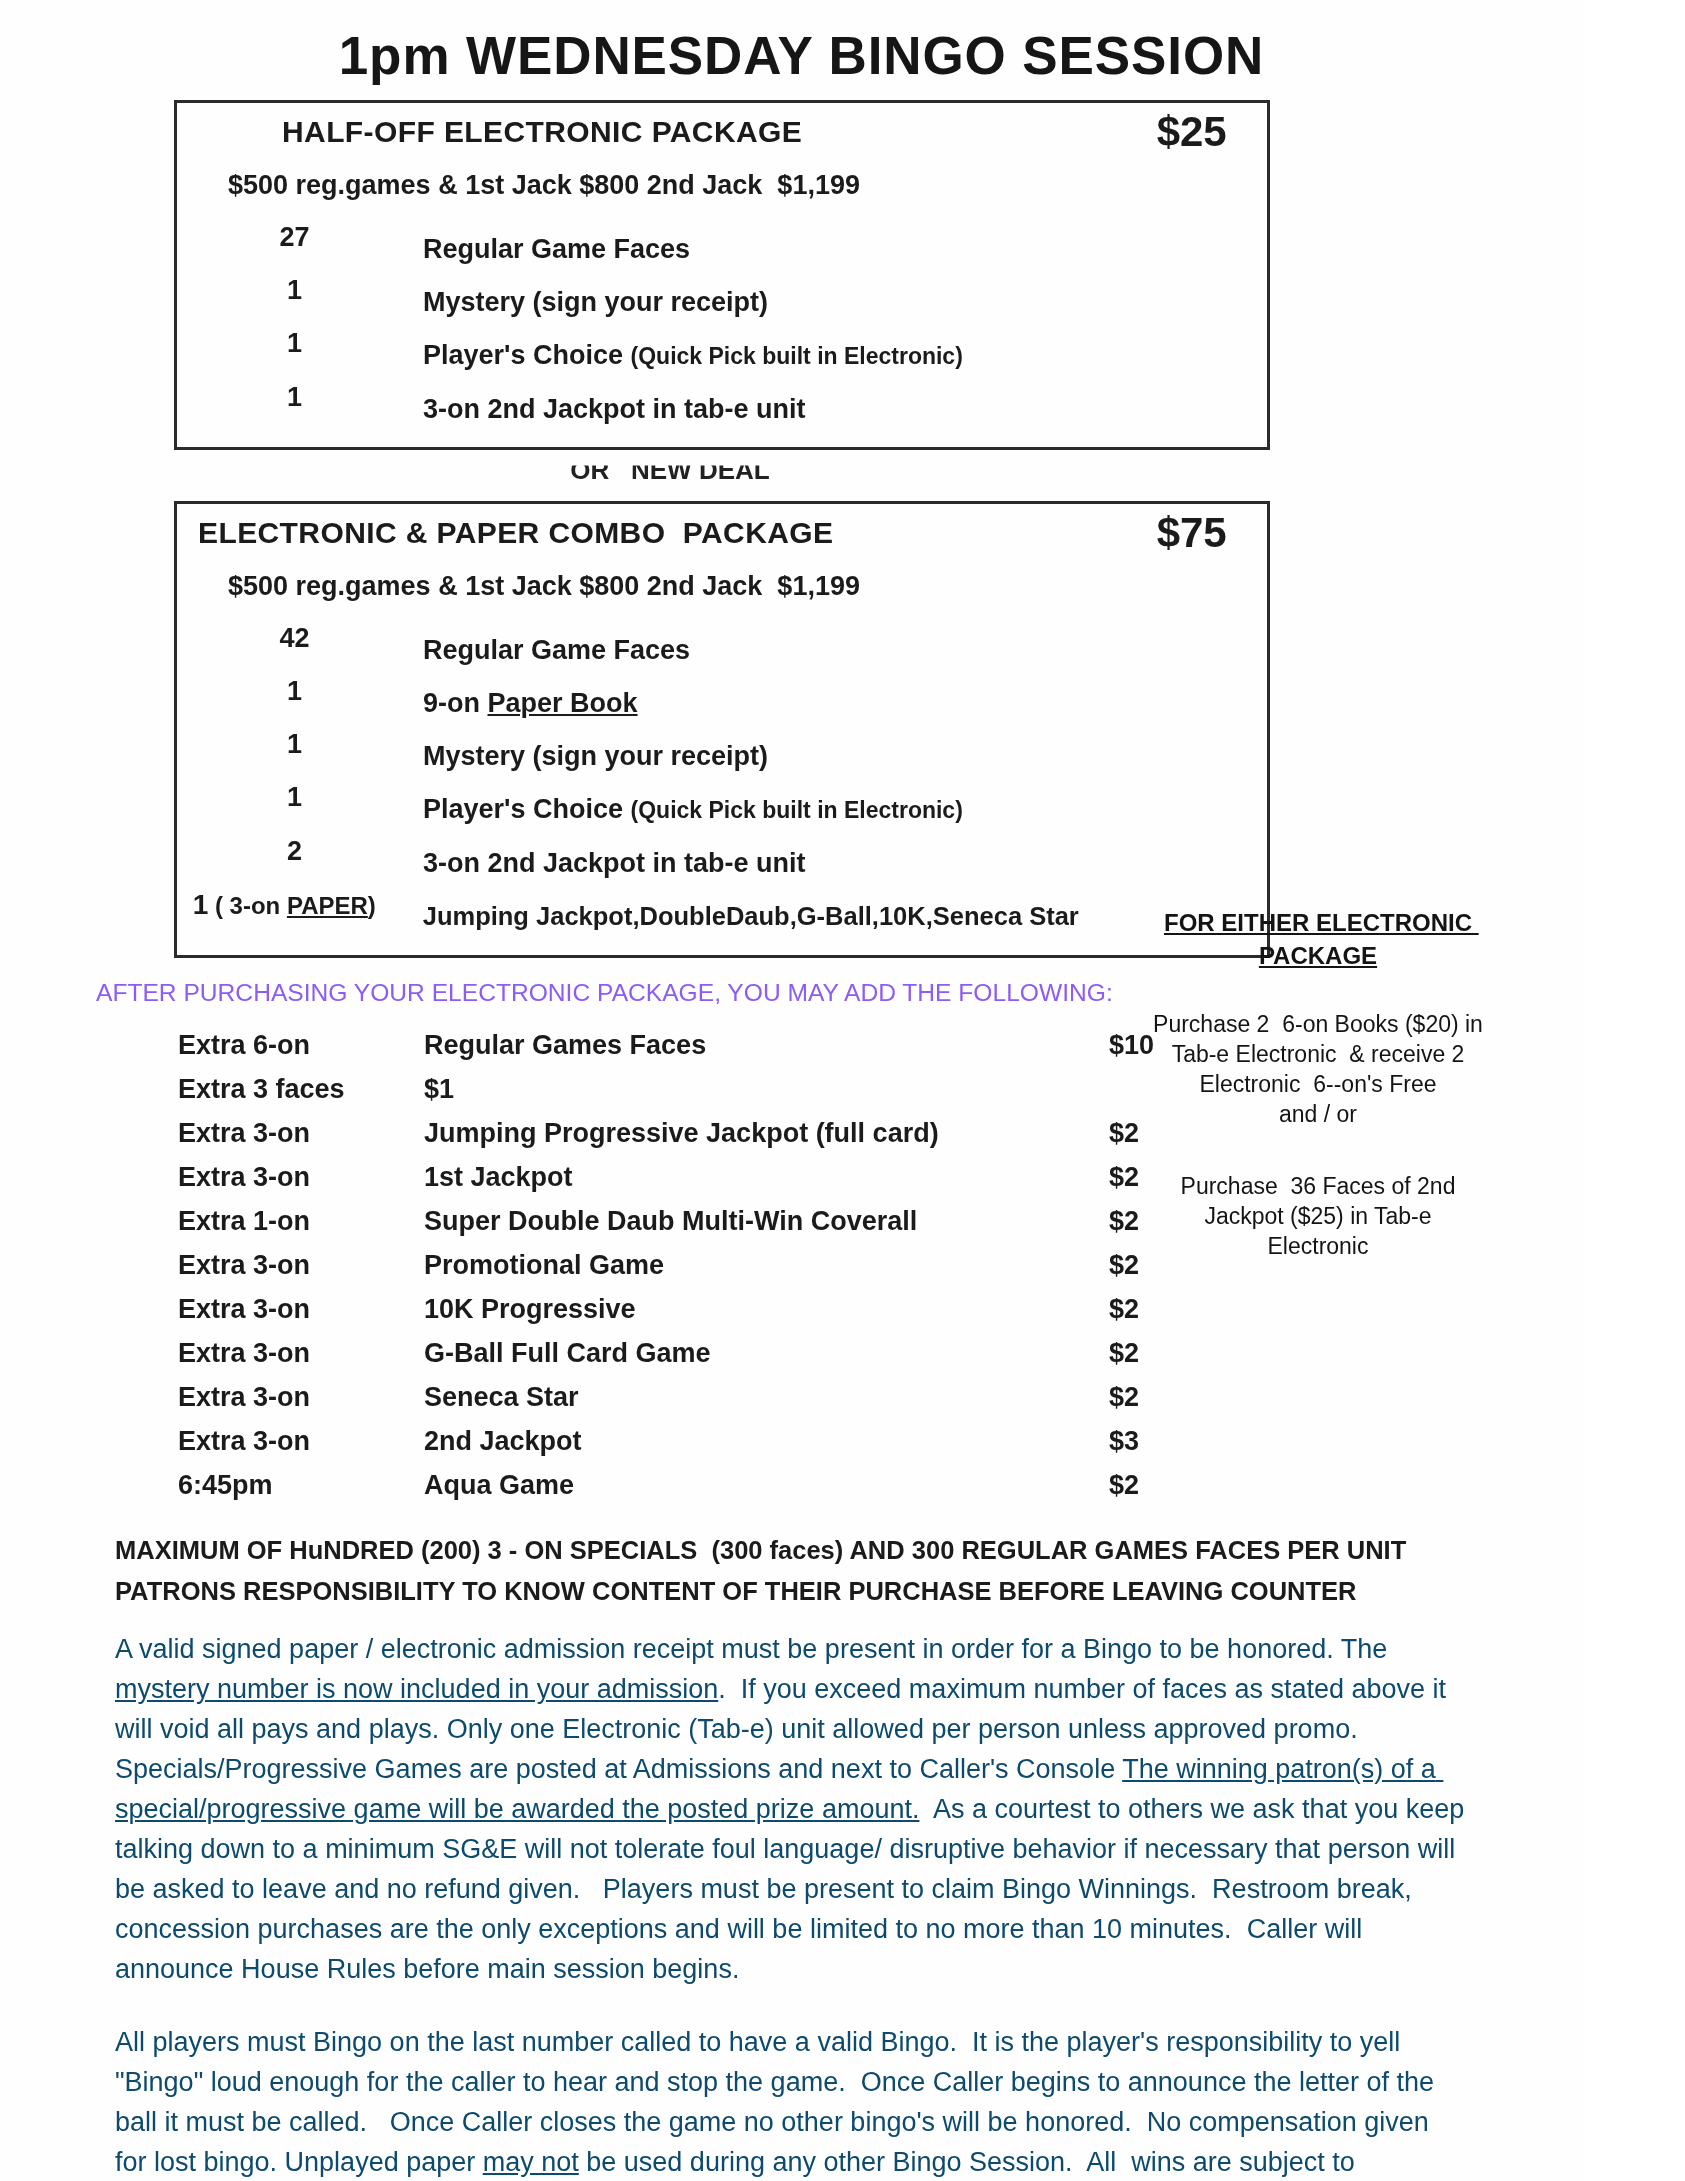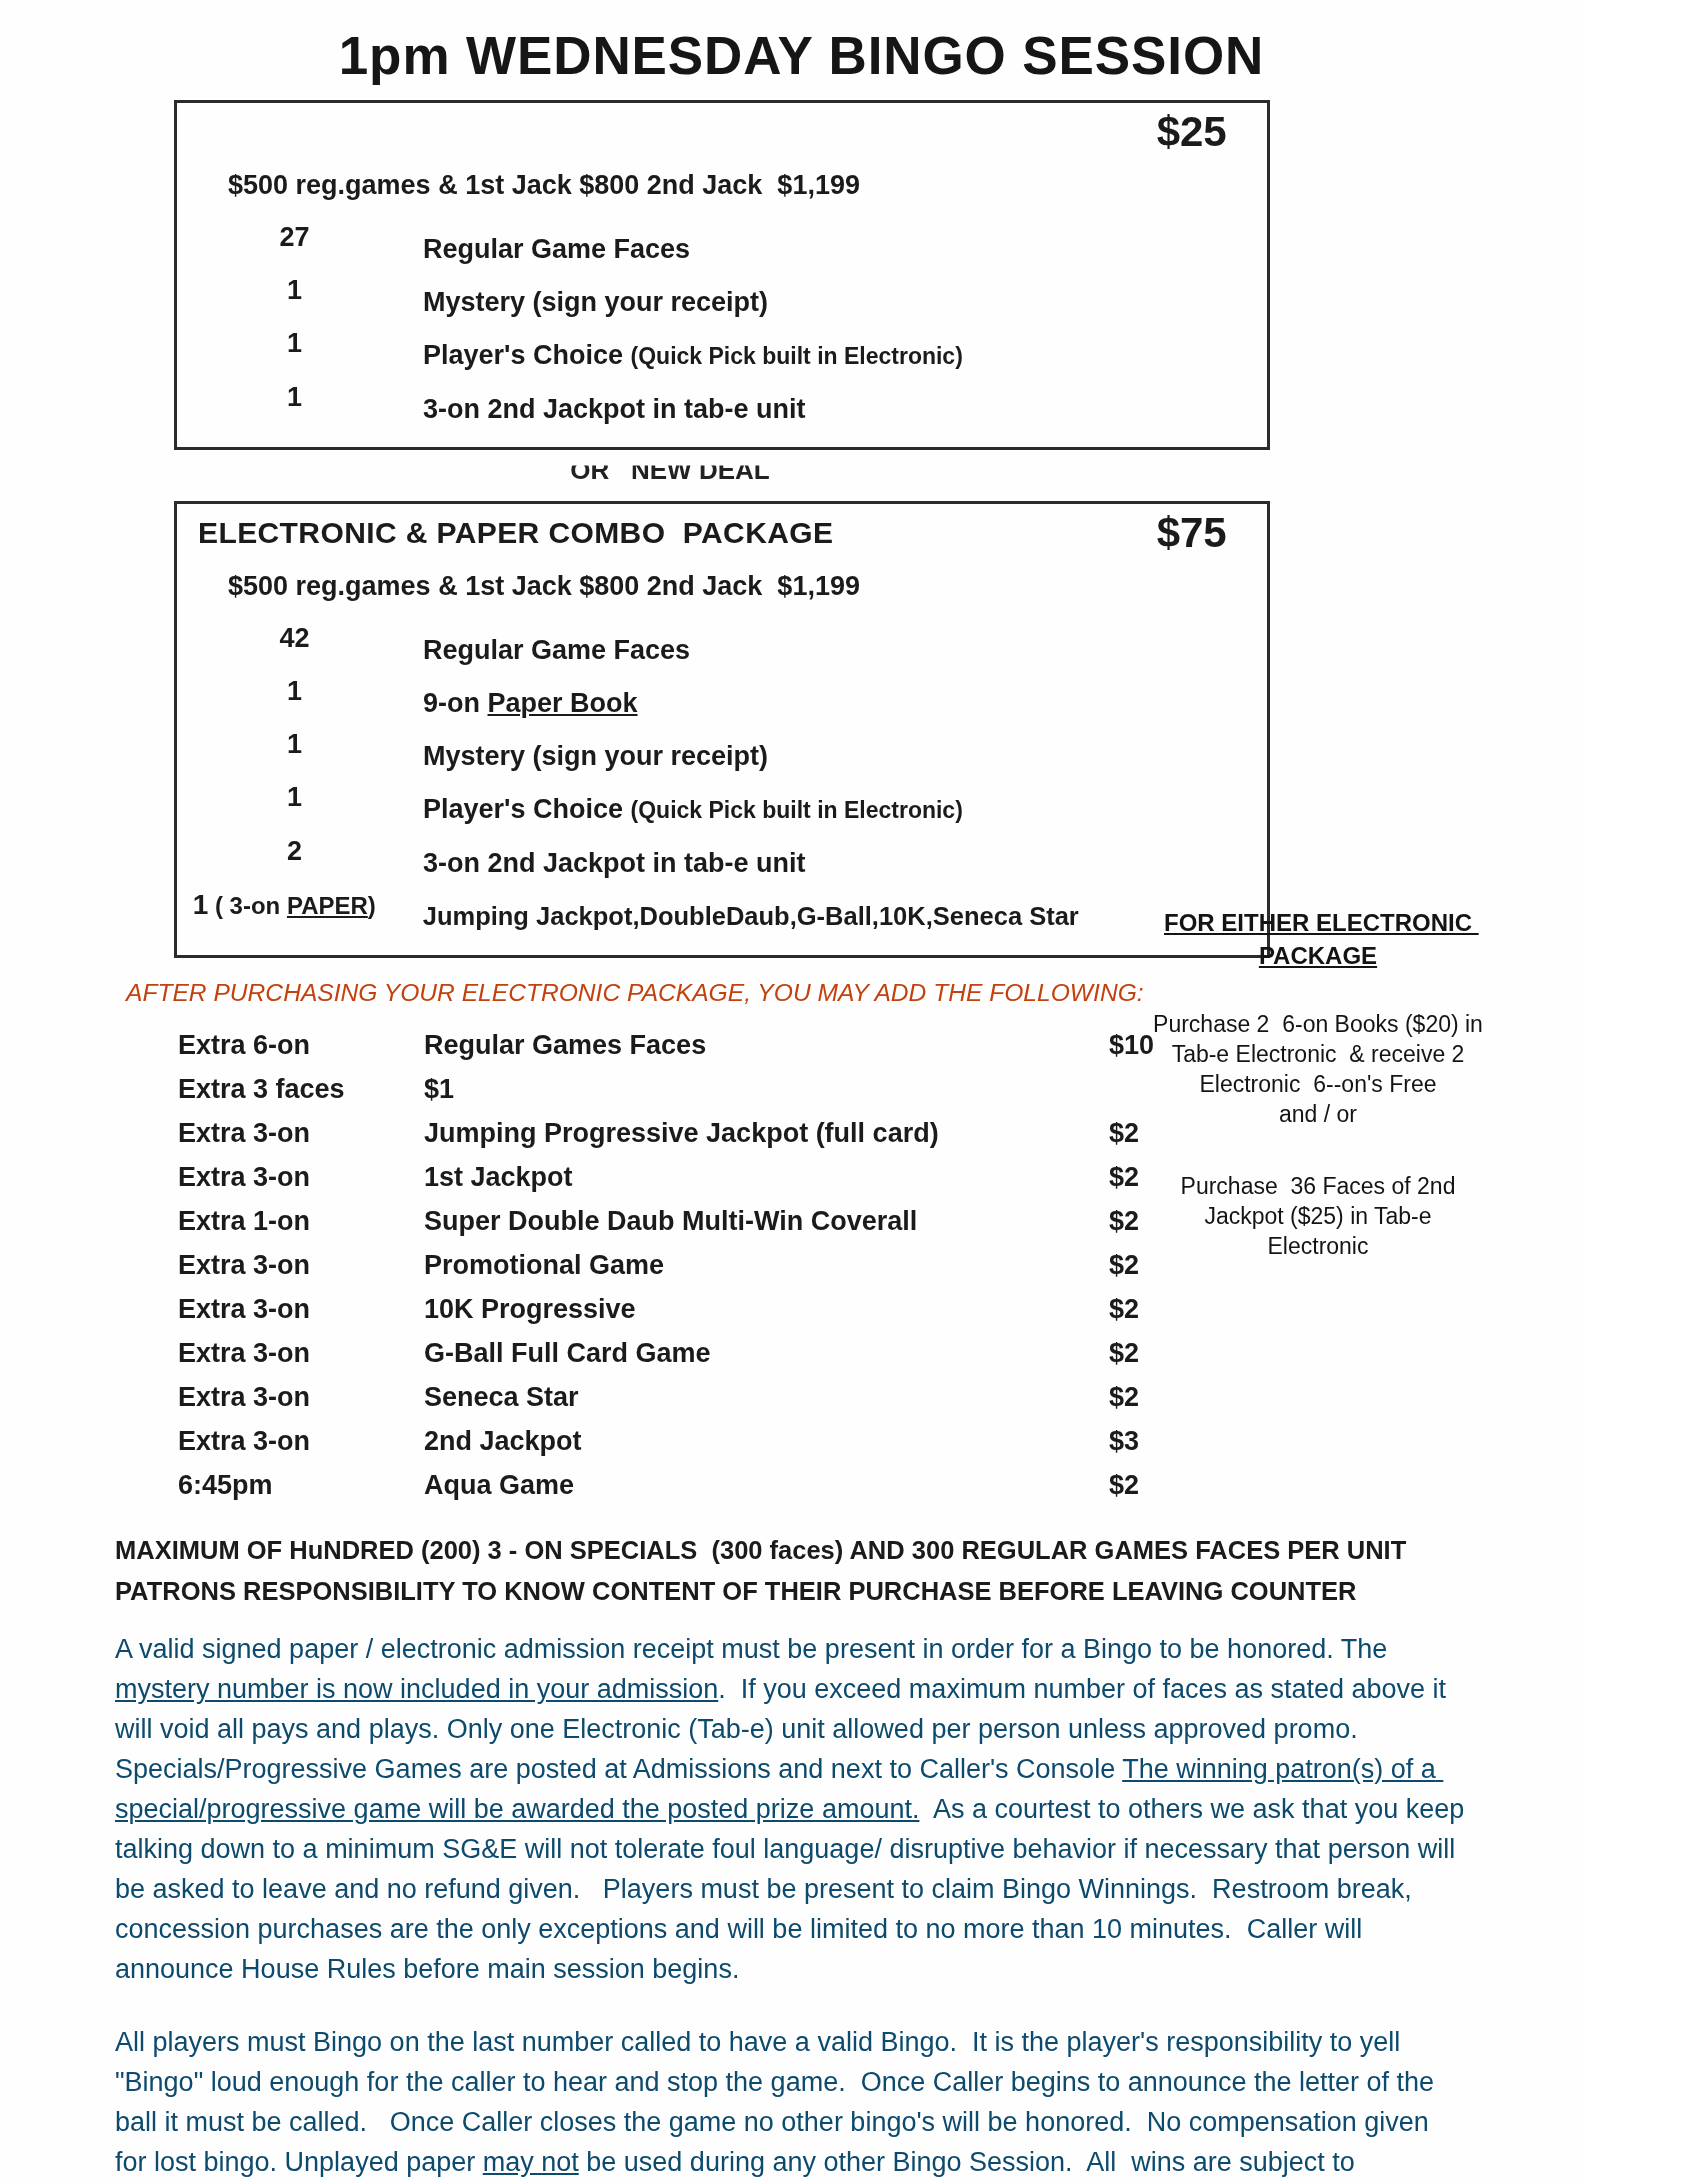--- a/index.html
+++ b/index.html
@@ -50,25 +50,24 @@
   .or-deal{
     margin:3.5px 0 3.5px 404px;
     width:492px;height:33px;line-height:33px;
     text-align:center;
     font-size:26px;font-weight:700;
     white-space:pre;
     clip-path:inset(35% 0 0 0);
     color:#222;
   }
   .addons-header{
-    margin:21px 0 0 106px;
+    margin:21px 0 0 76px;
     font-size:24.6px;
-    color:#c2410c;
+    color:#8b5cf6;
     white-space:pre;
-    font-style:italic;
   }
   .addon-table{margin:23px 0 0 158px;width:1018px;}
   .addon-row{display:flex;height:44px;font-size:27px;font-weight:700;align-items:baseline;}
   .addon-qty{width:246px;flex:0 0 auto;}
   .addon-label{width:685px;flex:0 0 auto;}
   .addon-price{flex:0 0 auto;}
   .promo{
     position:absolute;left:1138px;top:906px;width:360px;
     text-align:center;color:#141414;
   }
@@ -91,20 +90,21 @@
 </style>
 </head>
 <body>
 
 <div class="page">
 
   <div class="title">1pm WEDNESDAY BINGO SESSION</div>
 
   <div class="pkg-box first">
     <div class="pkg-head">
+      <div class="pkg-name">HALF-OFF ELECTRONIC PACKAGE</div>
       <div class="pkg-price">$25</div>
     </div>
     <div class="pkg-sub">$500 reg.games &amp; 1st Jack $800 2nd Jack  $1,199</div>
     <div class="pkg-items">
       <div class="pkg-row">
         <span class="pkg-qty">27</span>
         <span class="pkg-label">Regular Game Faces</span>
       </div>
       <div class="pkg-row">
         <span class="pkg-qty">1</span>

